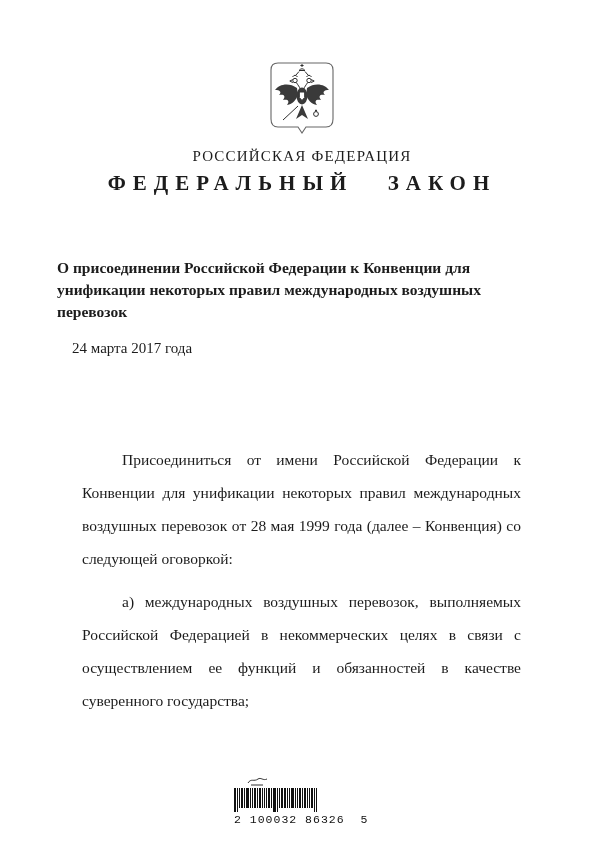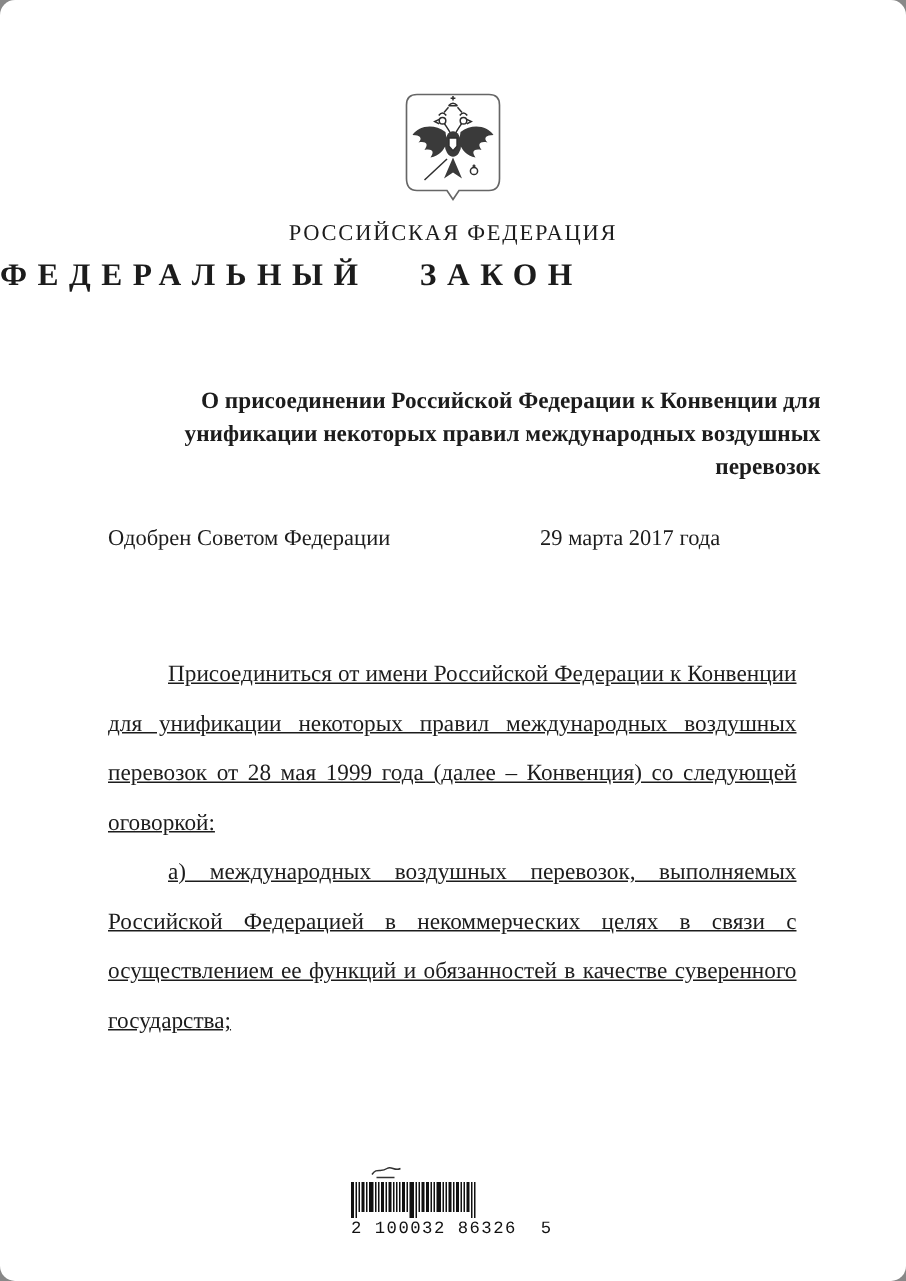--- a/index.html
+++ b/index.html
@@ -4,45 +4,44 @@
 <style>
   html,body { margin:0; padding:0; background:#888; }
   .page {
     position:relative;
     width:604px; height:854px;
     margin:0 auto;
     background:#ffffff;
     font-family:"Liberation Serif","DejaVu Serif",serif;
     color:#1c1c1c;
     overflow:hidden;
-    border-radius:10px;
   }
   .emblem { position:absolute; top:61px; left:269px; width:66px; height:76px; }
   .country {
     position:absolute; top:148px; left:0; width:604px;
     text-align:center; font-size:15px; letter-spacing:1.2px; line-height:17px;
   }
   .doctype {
     position:absolute; top:171px; left:0; width:604px;
-    font-weight:bold; font-size:21px;
+    text-align:center; font-weight:bold; font-size:21px;
     letter-spacing:7px; word-spacing:22px; line-height:24px;
   }
   .law-title {
     position:absolute; top:257px; left:57px; width:490px;
-    text-align:right; font-weight:bold; font-size:15.5px; line-height:22px;
+    text-align:left; font-weight:bold; font-size:15.5px; line-height:22px;
   }
   .adoption { position:absolute; top:339px; left:72px; width:440px; font-size:15px; }
   .adoption-row { display:flex; line-height:19px; margin-bottom:11px; }
   .adoption-label { flex:0 0 288px; }
   .adoption-date { flex:1; }
   .body-text {
     position:absolute; top:433px; left:72px; width:459px;
     font-size:15.5px; line-height:33px; text-align:justify;
   }
-  .body-text p { margin:0; text-indent:40px;text-decoration:underline; }
+  .body-text p { margin:10px; text-indent:40px; }
   .barcode-block { position:absolute; top:776px; left:234px; width:100px; }
   .barcode-squiggle { display:block; margin-left:12px; height:11px; }
   .barcode-bars { display:flex; align-items:flex-start; height:24px; margin-top:1px; }
   .barcode-bars span { display:block; background:#111; margin-right:1px; }
   .barcode-digits {
     font-size:11.5px; letter-spacing:1px; margin-top:1px;
     white-space:pre; text-align:left; color:#111;font-family:Liberation Mono, monospace;
   }
 </style>
 </head>
@@ -88,24 +87,21 @@
   <div class="country">РОССИЙСКАЯ ФЕДЕРАЦИЯ</div>
   <div class="doctype">ФЕДЕРАЛЬНЫЙ ЗАКОН</div>
 
   <div class="law-title">
     <div>О присоединении Российской Федерации к Конвенции для</div>
     <div>унификации некоторых правил международных воздушных перевозок</div>
   </div>
 
   <div class="adoption">
     <div class="adoption-row">
-    </div>
-    <div class="adoption-row">
-      <div class="adoption-label">Одобрен Советом Федерации</div>
-      <div class="adoption-date">29 марта 2017 года</div>
+      <div class="adoption-date">24 марта 2017 года</div>
     </div>
   </div>
 
   <div class="body-text">
     <p>Присоединиться от имени Российской Федерации к Конвенции для унификации некоторых правил международных воздушных перевозок от 28 мая 1999 года (далее – Конвенция) со следующей оговоркой:</p>
     <p>а) международных воздушных перевозок, выполняемых Российской Федерацией в некоммерческих целях в связи с осуществлением ее функций и обязанностей в качестве суверенного государства;</p>
   </div>
 
   <div class="barcode-block">
     <svg class="barcode-squiggle" width="26" height="11" viewBox="0 0 26 11">

